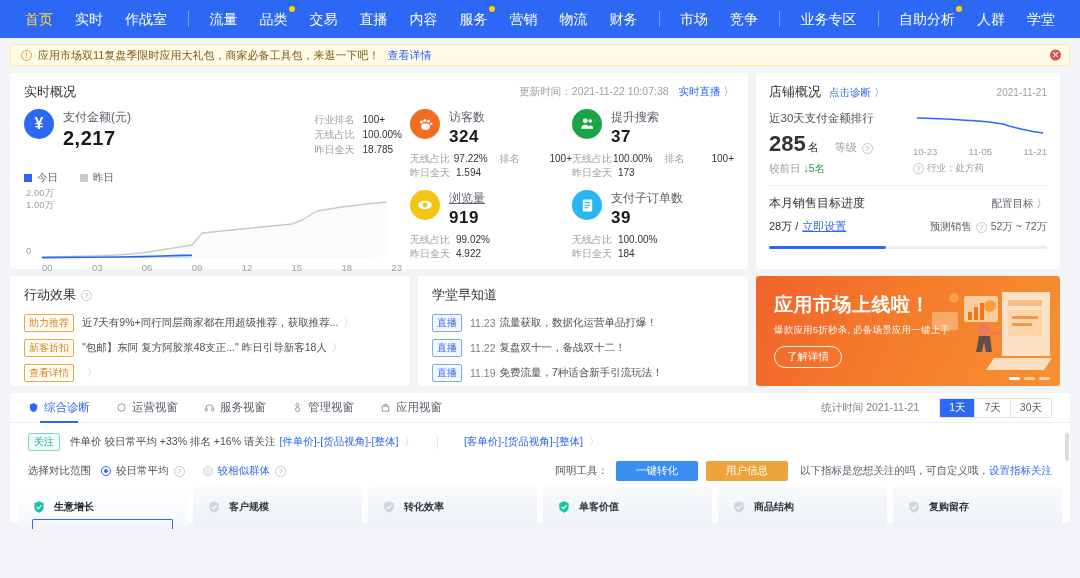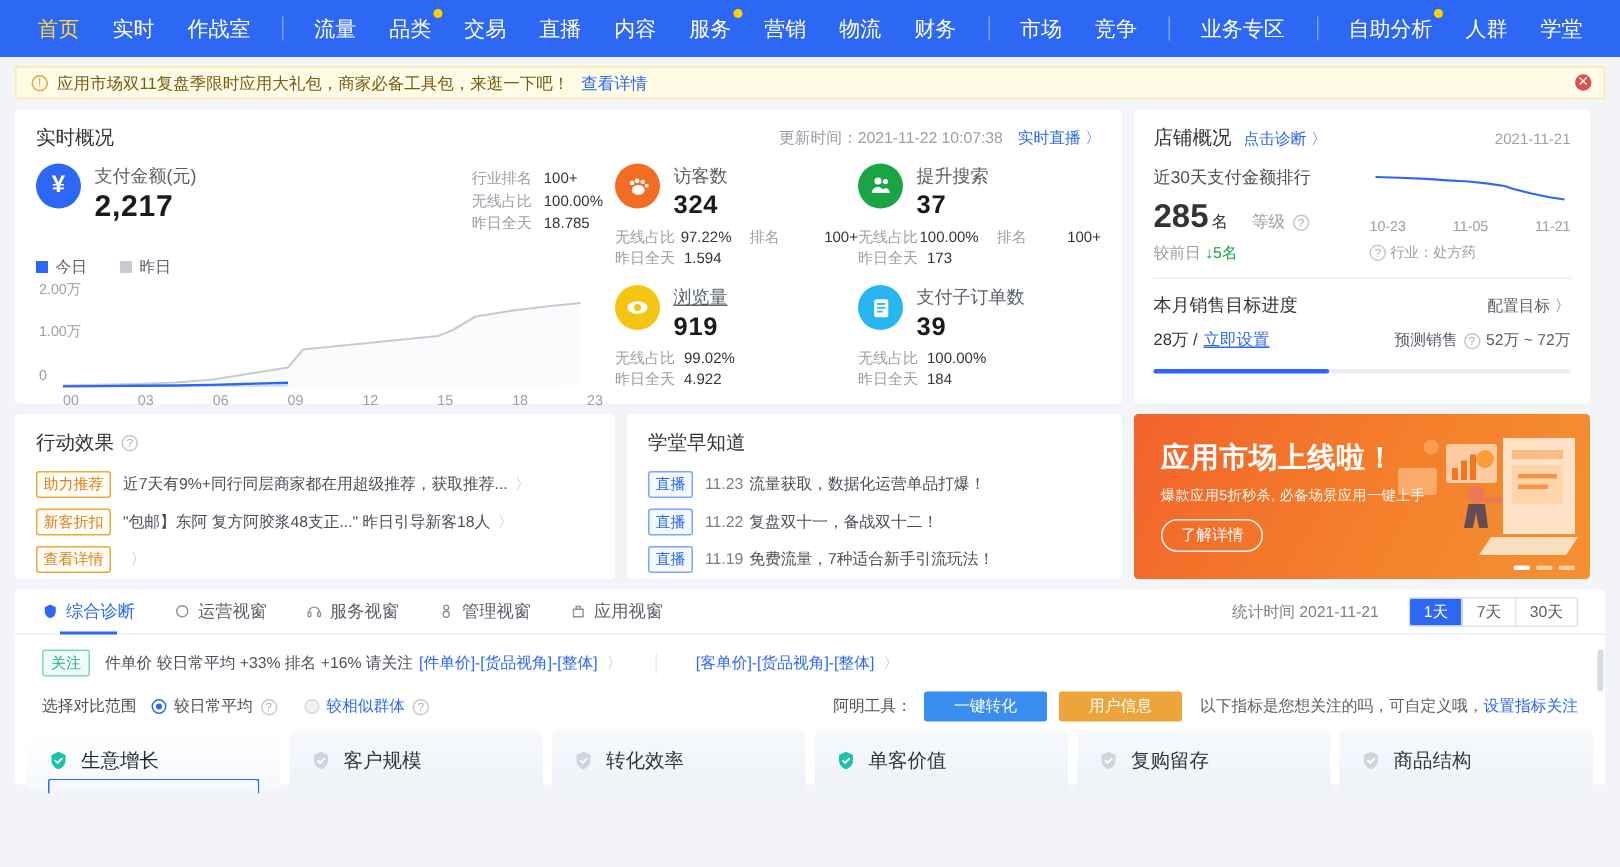--- a/index.html
+++ b/index.html
@@ -210,21 +210,21 @@
 
   
   .mcards { display: flex; padding: 0 8px; gap: 6px; margin-top: 2px; }
   .mcard {
     flex: 1; height: 40px; background: linear-gradient(180deg,#f7f9fc 0%,#eef2f8 100%);
     border-radius: 4px 4px 0 0; display: flex; align-items: center; padding-left: 14px;
     position: relative;
   }
   .mcard.active { background: linear-gradient(180deg,#ffffff 0%,#f4f8fd 100%); }
   .mcard .shield { margin-right: 8px; display: flex; }
-  .mcard .mt { font-size: 13px; color: #2f3640; font-weight: normal; }
+  .mcard .mt { font-size: 10px; color: #2f3640; font-weight: bold; }
   .mcard.active .mt { color: #1d2530; }
   .mcard .innerbar { position: absolute; left: 14px; right: 14px; bottom: -2px; height: 10px;
                      border: 1px solid #2d68f5; border-bottom: none; border-radius: 2px 2px 0 0; }
 
   .scrollhint { position: absolute; right: 1px; top: 40px; width: 4px; height: 28px; background: #d7dbe2; border-radius: 2px; }
 </style>
 </head>
 <body>
 
 <div class="topnav">
@@ -301,21 +301,21 @@
               <span>今日</span>
             </div>
           <div class="item">
               <i class="sw g"></i>
               <span>昨日</span>
             </div>
         </div>
 
         <div class="chartwrap">
           <span class="ylab" style="top:-2px">2.00万</span>
-          <span class="ylab" style="top:26px">1.00万</span>
+          <span class="ylab" style="top:10px">1.00万</span>
           <span class="ylab" style="top:56px">0</span>
           <svg width="360" height="82" viewBox="0 0 360 82" style="position:absolute;left:18px;top:0">
             <path d="M0,68 L330,68" stroke="#f0f2f5" stroke-width="1" fill="none"></path>
             <path d="M0,68 L25,67.5 L50,67 L75,66 L100,64 L125,60 L150,56 L160,44 L180,42 L200,40 L225,37.5 L250,35 L260,31 L275,22 L300,18 L325,15 L345,13 L345,68 Z" fill="#fafbfc" stroke="none"></path>
             <path d="M0,68 L25,67.5 L50,67 L75,66 L100,64 L125,60 L150,56 L160,44 L180,42 L200,40 L225,37.5 L250,35 L260,31 L275,22 L300,18 L325,15 L345,13" fill="none" stroke="#c6cad1" stroke-width="1.4" stroke-linejoin="round"></path>
             <path d="M0,68.6 L25,68.4 L50,68.2 L75,68 L100,67.6 L120,67 L140,66.4 L150,66.2" fill="none" stroke="#2d68f5" stroke-width="1.6" stroke-linejoin="round"></path>
             <path d="M0,68.6 L25,68.4 L50,68.2 L75,68 L100,67.6 L120,67 L140,66.4 L150,66.2 L150,69 L0,69 Z" fill="#2d68f5" opacity=".18"></path>
           </svg>
           <div class="xaxis" style="position:absolute;bottom:-2px;left:0;right:0">
             <span>00</span>
@@ -699,27 +699,27 @@
         </span>
       <span class="mt">单客价值</span>
     </div>
     <div class="mcard">
       <span class="shield">
           <svg width="14" height="14" viewBox="0 0 24 24" fill="#ccd5e0">
             <path d="M12 2l8 3.6v6.2c0 4.9-3.3 8.8-8 10.2-4.7-1.4-8-5.3-8-10.2V5.6z"></path>
             <path d="M8.4 12.2l2.6 2.6 4.8-5" stroke="#fff" stroke-width="2" fill="none" stroke-linecap="round"></path>
           </svg>
         </span>
-      <span class="mt">复购留存</span>
+      <span class="mt">商品结构</span>
     </div>
     <div class="mcard">
       <span class="shield">
           <svg width="14" height="14" viewBox="0 0 24 24" fill="#ccd5e0">
             <path d="M12 2l8 3.6v6.2c0 4.9-3.3 8.8-8 10.2-4.7-1.4-8-5.3-8-10.2V5.6z"></path>
             <path d="M8.4 12.2l2.6 2.6 4.8-5" stroke="#fff" stroke-width="2" fill="none" stroke-linecap="round"></path>
           </svg>
         </span>
-      <span class="mt">商品结构</span>
+      <span class="mt">复购留存</span>
     </div>
   </div>
 
   <div class="scrollhint"></div>
 </div>
 
 </body></html>

